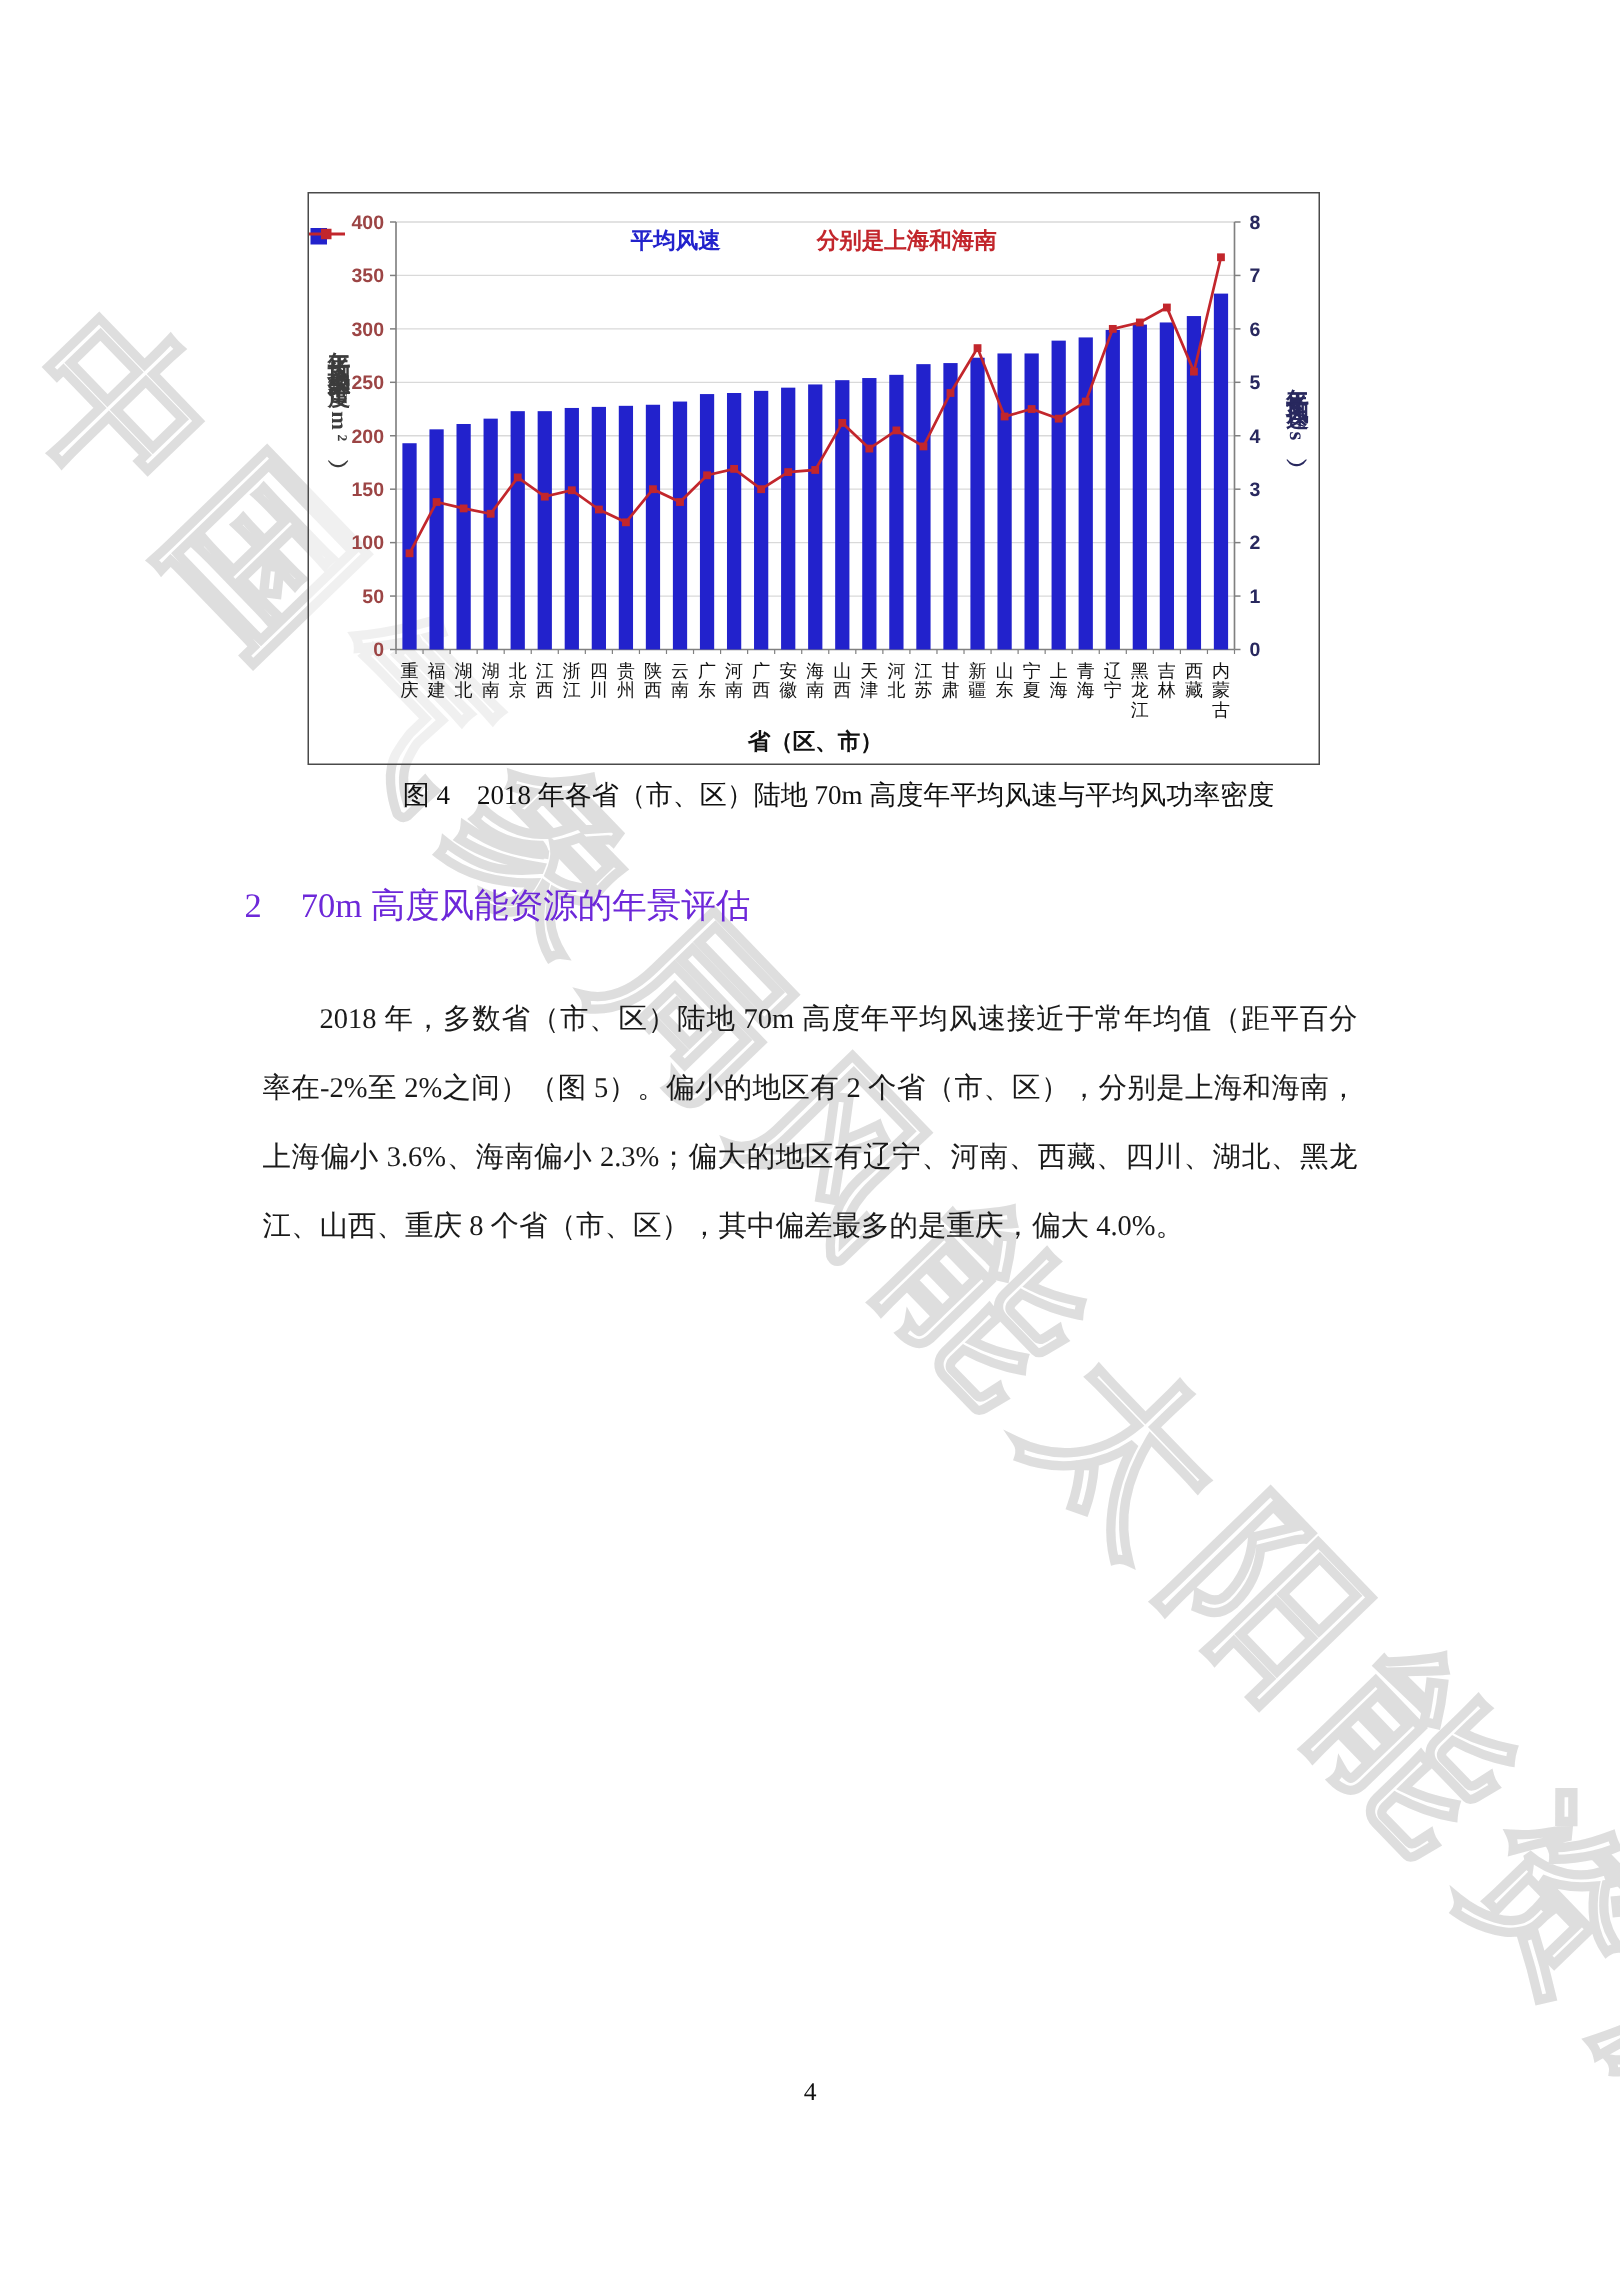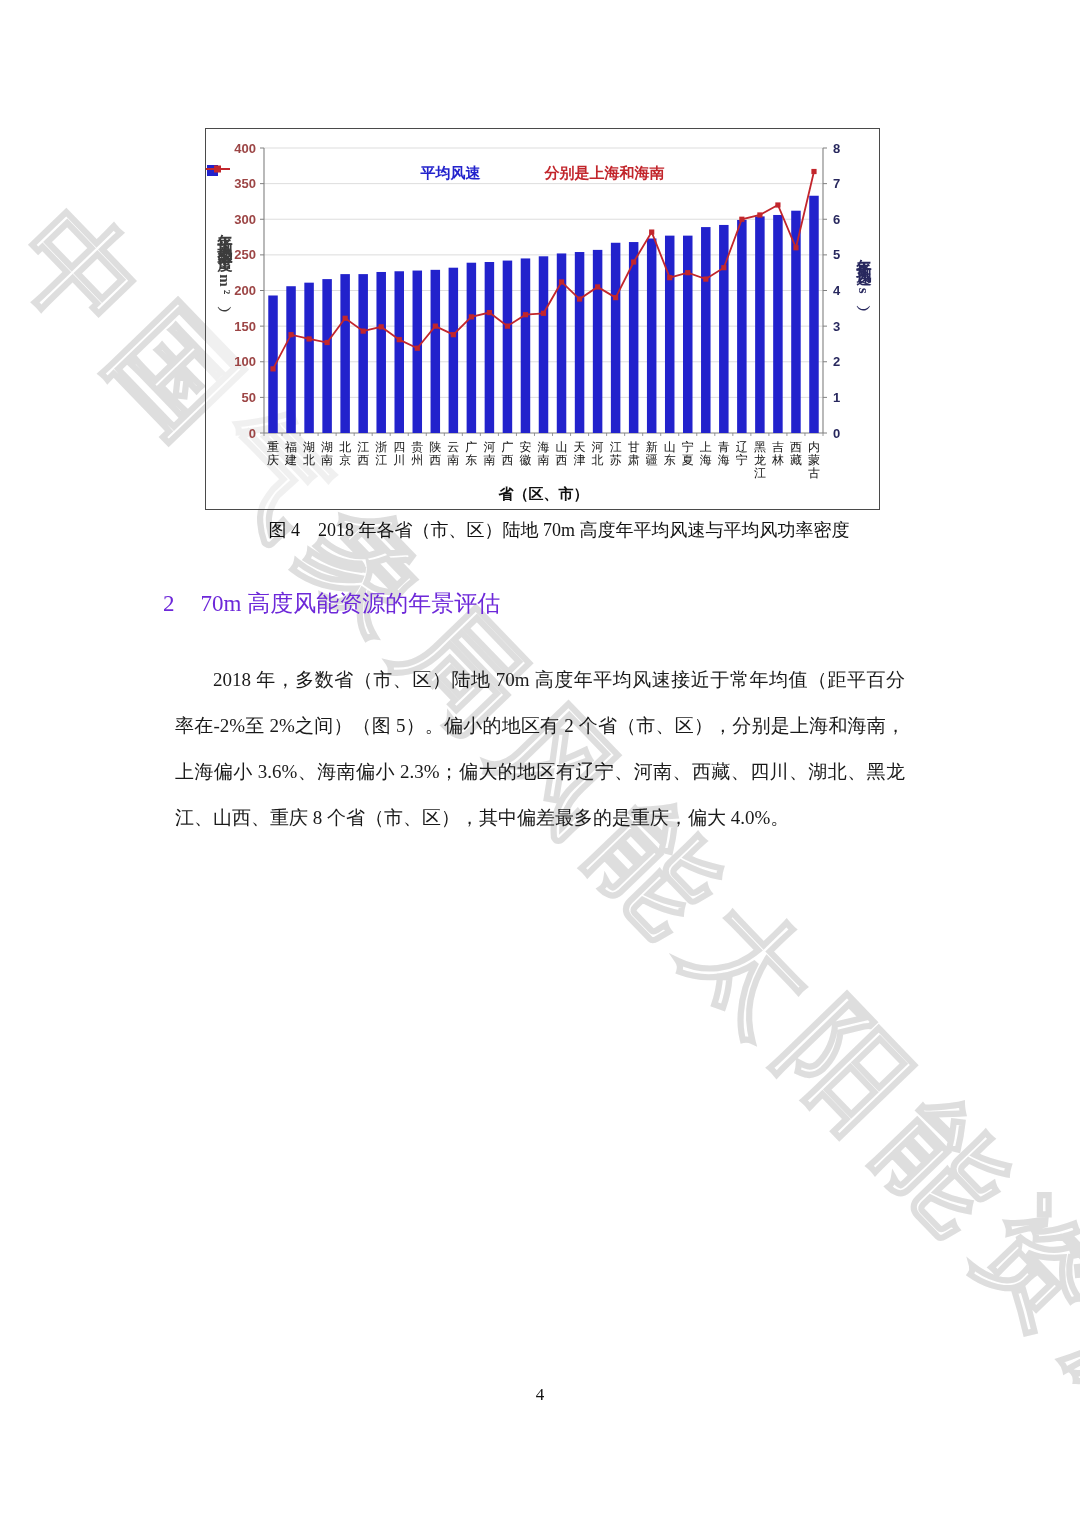--- a/index.html
+++ b/index.html
@@ -32,21 +32,21 @@
     position:absolute;top:128px;left:205px;
     width:675px;height:382px;
     border:1px solid #4a4a4a;
     background:rgba(255,255,255,0.55);
     box-sizing:border-box;
   }
   .figure-wrap svg{position:absolute;top:0;left:0;}
   .legend{
     position:absolute;top:22px;left:0;width:100%;
     display:flex;justify-content:center;gap:64px;
-    font-size:15px;font-weight:bold;margin-top:13px;
+    font-size:15px;font-weight:bold;
   }
   .legend-item{display:flex;align-items:center;gap:5px;}
   .legend-item.speed{color:#2222cc;}
   .legend-item.density{color:#c2262c;}
   .axis-title-left{
     position:absolute;left:9px;top:93px;
     writing-mode:vertical-rl;text-orientation:mixed;
     font-size:15px;font-weight:600;color:#3c3c3c;letter-spacing:3px;
   }
   .axis-title-right{

